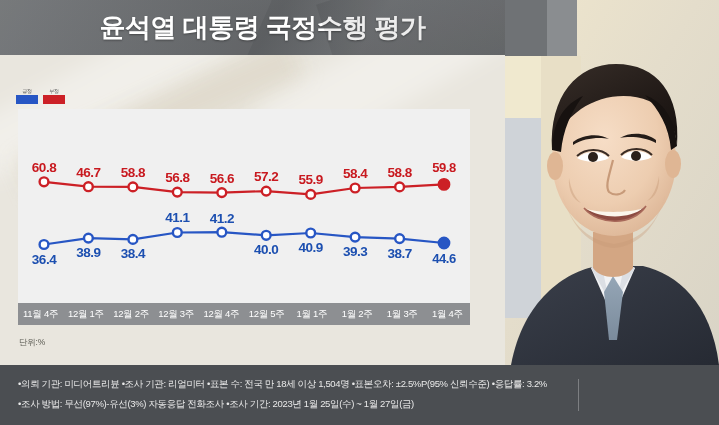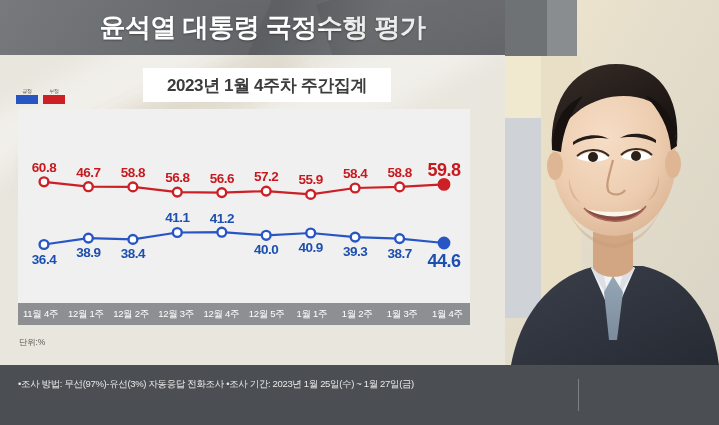--- a/index.html
+++ b/index.html
@@ -133,21 +133,21 @@
   .pt-label {
     position: absolute;
     font-size: 13.5px;
     font-weight: bold;
     letter-spacing: -0.5px;
     white-space: nowrap;
     transform: translateX(-50%);
   }
   .pt-label.neg { color: #c8191f; }
   .pt-label.pos { color: #1c4fb0; }
-  .pt-label.last { font-size: 18px; }
+  .pt-label.last { font-size: 13px; }
 
   
   .xaxis {
     position: absolute;
     left: 18px; top: 303px;
     width: 452px; height: 22px;
     background: #8d8f92;
     display: flex;
   }
   .xtick {
@@ -224,23 +224,20 @@
   <div class="header-band">
     <div class="header-title">윤석열 대통령 국정수행 평가</div>
   </div>
 
   <div class="body-bg">
     <div class="fab1"></div>
     <div class="fab2"></div>
     <div class="fab3"></div>
   </div>
 
-  <div class="subtitle-box">
-    <span class="subtitle-text">2023년 1월 4주차 주간집계</span>
-  </div>
 
   <div class="legend">
     <div class="legend-item">
       <div class="legend-label">긍정</div>
       <div class="legend-swatch sw-blue"></div>
     </div>
     <div class="legend-item">
       <div class="legend-label">부정</div>
       <div class="legend-swatch sw-red"></div>
     </div>
@@ -387,18 +384,19 @@
 
         <path d="M58 196 C64 220 80 240 109 244 C138 240 154 220 160 196 C152 226 134 246 109 248 C84 246 66 226 58 196 Z" fill="rgba(198,152,118,0.35)"></path>
         <path d="M64 178 C66 190 70 198 76 203 C68 200 63 190 64 178 Z" fill="rgba(196,150,116,0.4)"></path>
         <path d="M154 176 C152 188 148 196 142 201 C150 198 155 188 154 176 Z" fill="rgba(196,150,116,0.4)"></path>
       </g>
     </svg>
   </div>
 
   <div class="footer">
     <div class="footer-inner">
+      <div class="footer-line">•의뢰 기관: 미디어트리뷴 •조사 기관: 리얼미터 •표본 수: 전국 만 18세 이상 1,504명 •표본오차: ±2.5%P(95% 신뢰수준) •응답률: 3.2%</div>
       <div class="footer-line">•조사 방법: 무선(97%)-유선(3%) 자동응답 전화조사 •조사 기간: 2023년 1월 25일(수) ~ 1월 27일(금)</div>
     </div>
     <div class="footer-divider"></div>
   </div>
 
 </div>
 
 </body></html>

